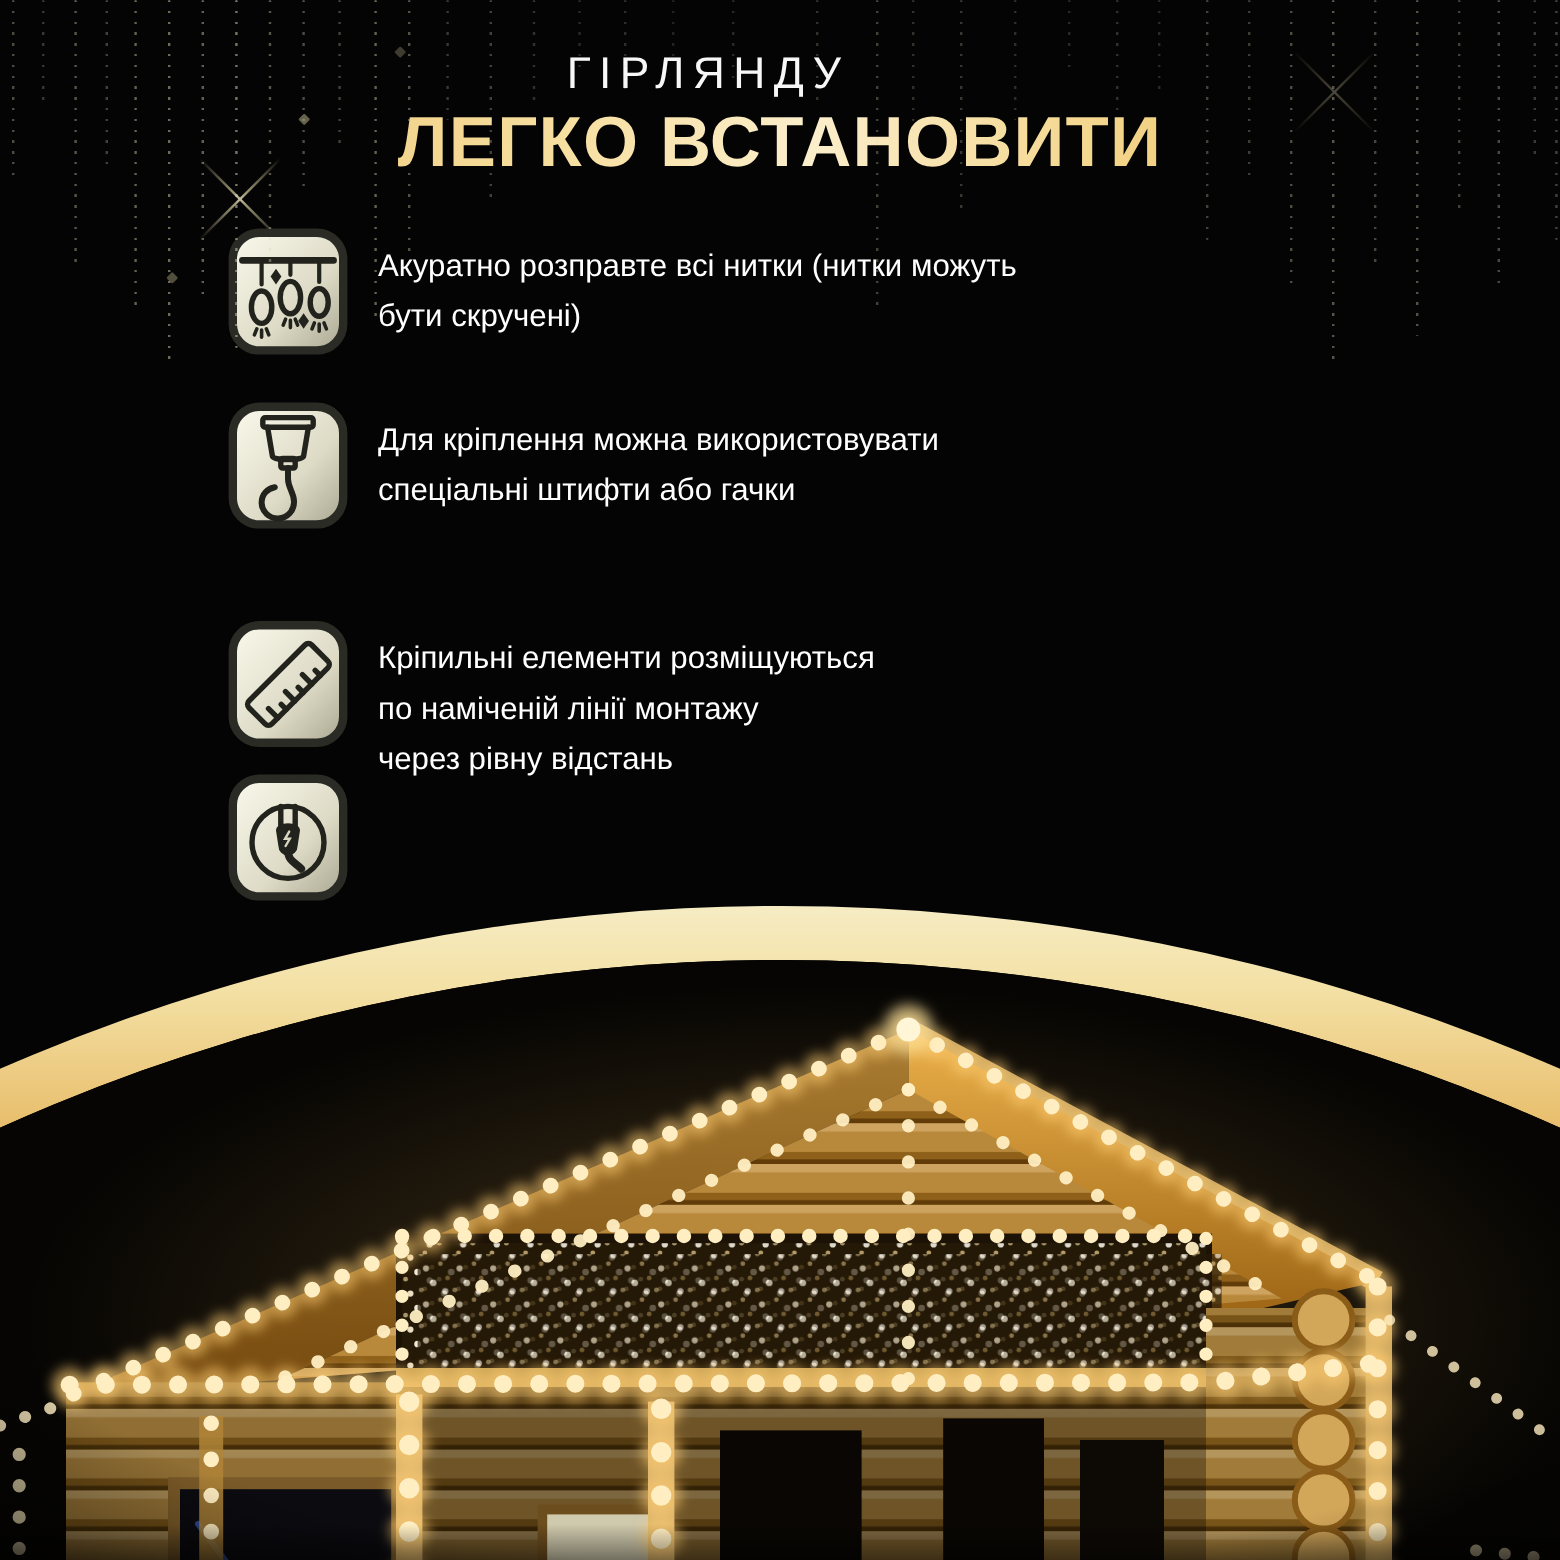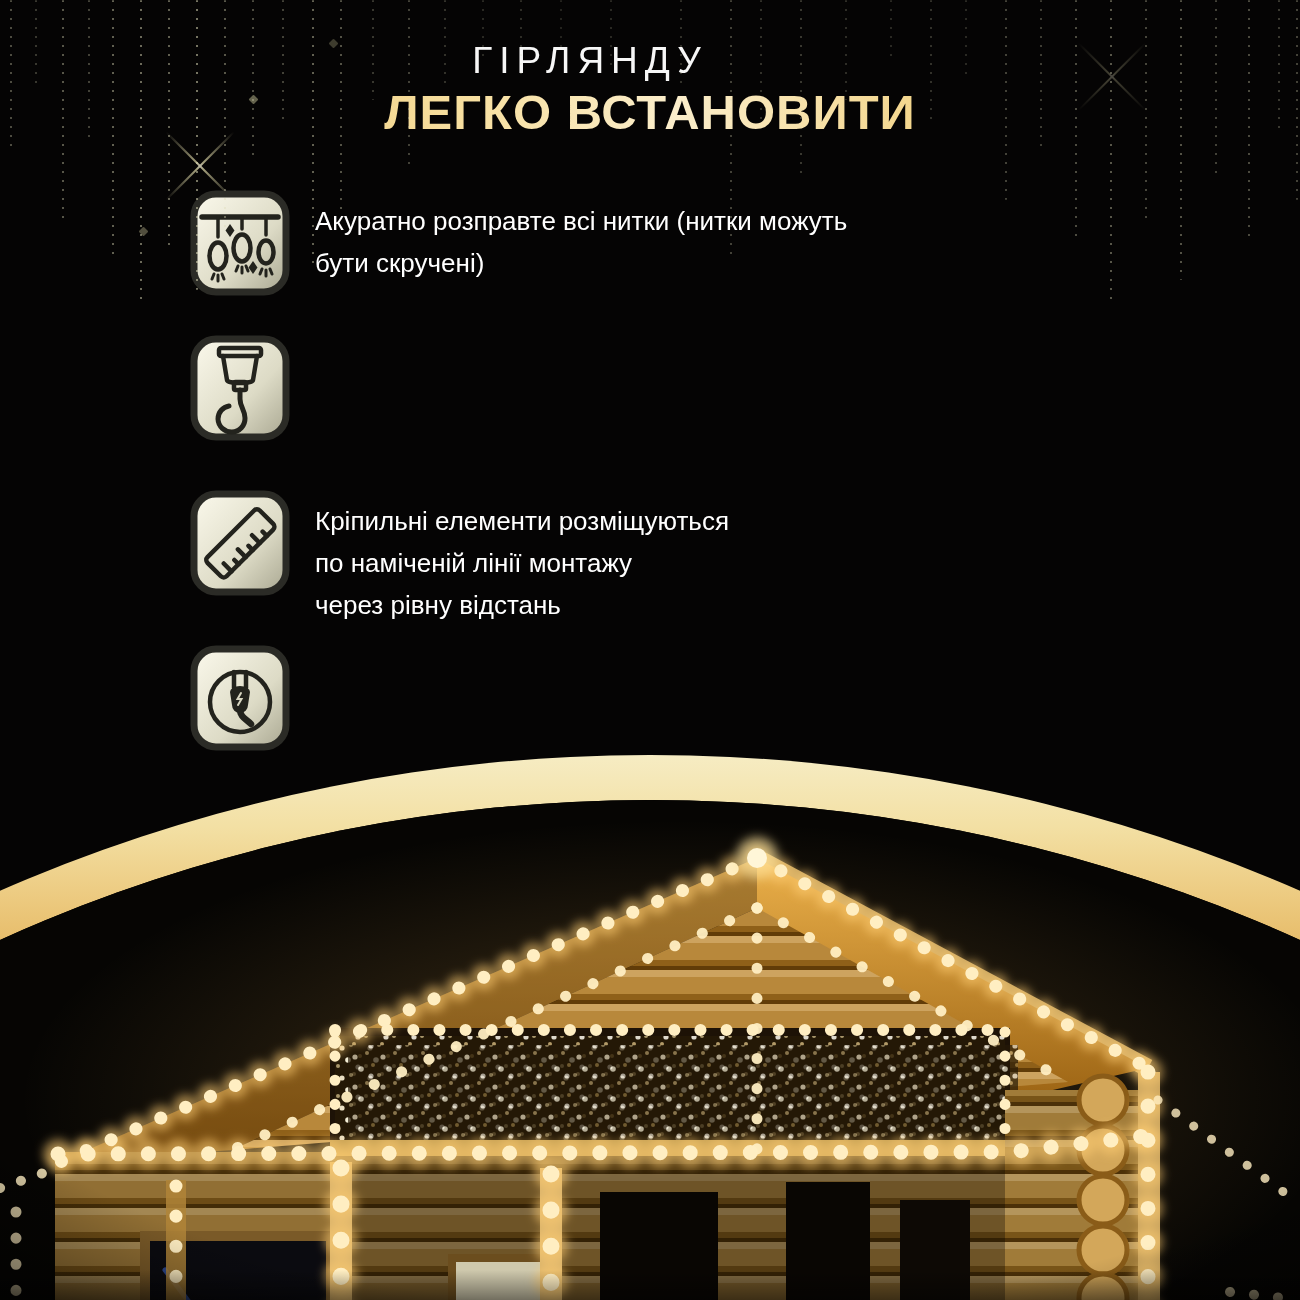--- a/index.html
+++ b/index.html
@@ -22,28 +22,28 @@
   .sparkle-star::after{left:47px;top:0;width:2px;height:96px;background:linear-gradient(180deg,transparent,#d9d3a4 45%,#fffbe0 50%,#d9d3a4 55%,transparent);}
   .sparkle-dot{position:absolute;width:7px;height:7px;background:#c4bf93;transform:rotate(45deg);border-radius:1px;pointer-events:none;}
 
   
   .kicker{
     position:absolute;top:40px;left:0;width:1180px;text-align:center;
     color:#f7f7f7;font-size:37px;font-weight:400;letter-spacing:7px;
   }
   .big-title{
     position:absolute;top:84px;left:0;width:1300px;text-align:center;
-    font-size:49px;font-weight:800;letter-spacing:1px;
+    font-size:59px;font-weight:800;letter-spacing:1px;
     background:linear-gradient(93deg,#c28a38 0%,#eecb7c 16%,#f7dfa0 36%,#fbeecb 52%,#f3d488 72%,#dfae55 100%);
     -webkit-background-clip:text;background-clip:text;color:transparent;
   }
 
   
   .step{position:absolute;left:190px;display:flex;gap:25px;align-items:flex-start;}
-  .step-1{top:190px}.step-2{top:335px}.step-3{top:490px}.step-4{top:645px}
+  .step-1{top:190px}.step-2{top:335px}.step-3{top:517px}.step-4{top:645px}
   .step-icon{width:100px;height:106px;flex:0 0 auto;}
   .step-text{
     padding-top:10px;color:#ffffff;font-size:26px;line-height:42px;
     white-space:pre-line;font-weight:400;
   }
   .icon-art{stroke:#23231d;stroke-width:4.5;fill:none;stroke-linecap:round;stroke-linejoin:round;}
 
   
   .photo-section{position:absolute;left:0;top:740px;width:1300px;height:560px;}
   .arch-ring{
@@ -98,20 +98,22 @@
 <div class="step step-2">
   <svg class="step-icon" viewBox="0 0 100 106">
     <rect x="4" y="4" width="92" height="98" rx="22" fill="url(#iconGrad)" stroke="#2b2b26" stroke-width="7"></rect>
     <g class="icon-art">
       <rect x="29" y="13" width="42" height="8" rx="2"></rect>
       <path d="M33 21 L37 45 C37 49 63 49 63 45 L67 21"></path>
       <rect x="44" y="47" width="12" height="8" rx="1.5"></rect>
       <path d="M50 55 v9 c0 8 5 11 5 19 a13.5 13.5 0 0 1 -27 1 c0 -7 5 -12 11 -13" stroke-width="5"></path>
     </g>
   </svg>
+  <div class="step-text">Для кріплення можна використовувати
+спеціальні штифти або гачки</div>
 </div>
 
 <div class="step step-3">
   <svg class="step-icon" viewBox="0 0 100 106">
     <rect x="4" y="4" width="92" height="98" rx="22" fill="url(#iconGrad)" stroke="#2b2b26" stroke-width="7"></rect>
     <g transform="rotate(-45 50 53)">
       <rect x="13" y="40" width="74" height="27" rx="4" class="icon-art" stroke-width="5"></rect>
       <path d="M24 67 V56 M34 67 V61 M44 67 V56 M54 67 V61 M64 67 V56 M74 67 V61" class="icon-art" stroke-width="3.5"></path>
     </g>
   </svg>

